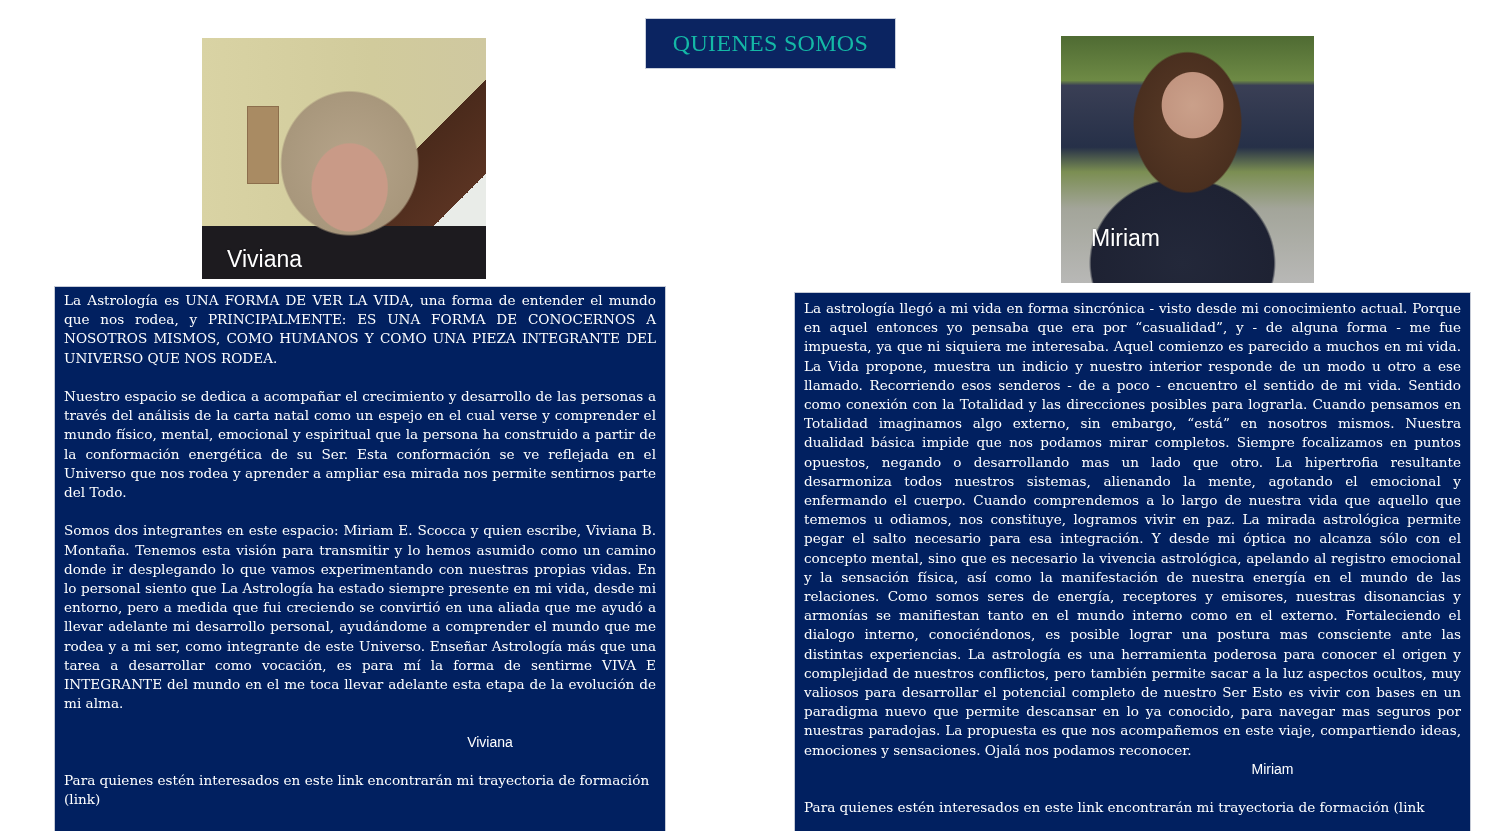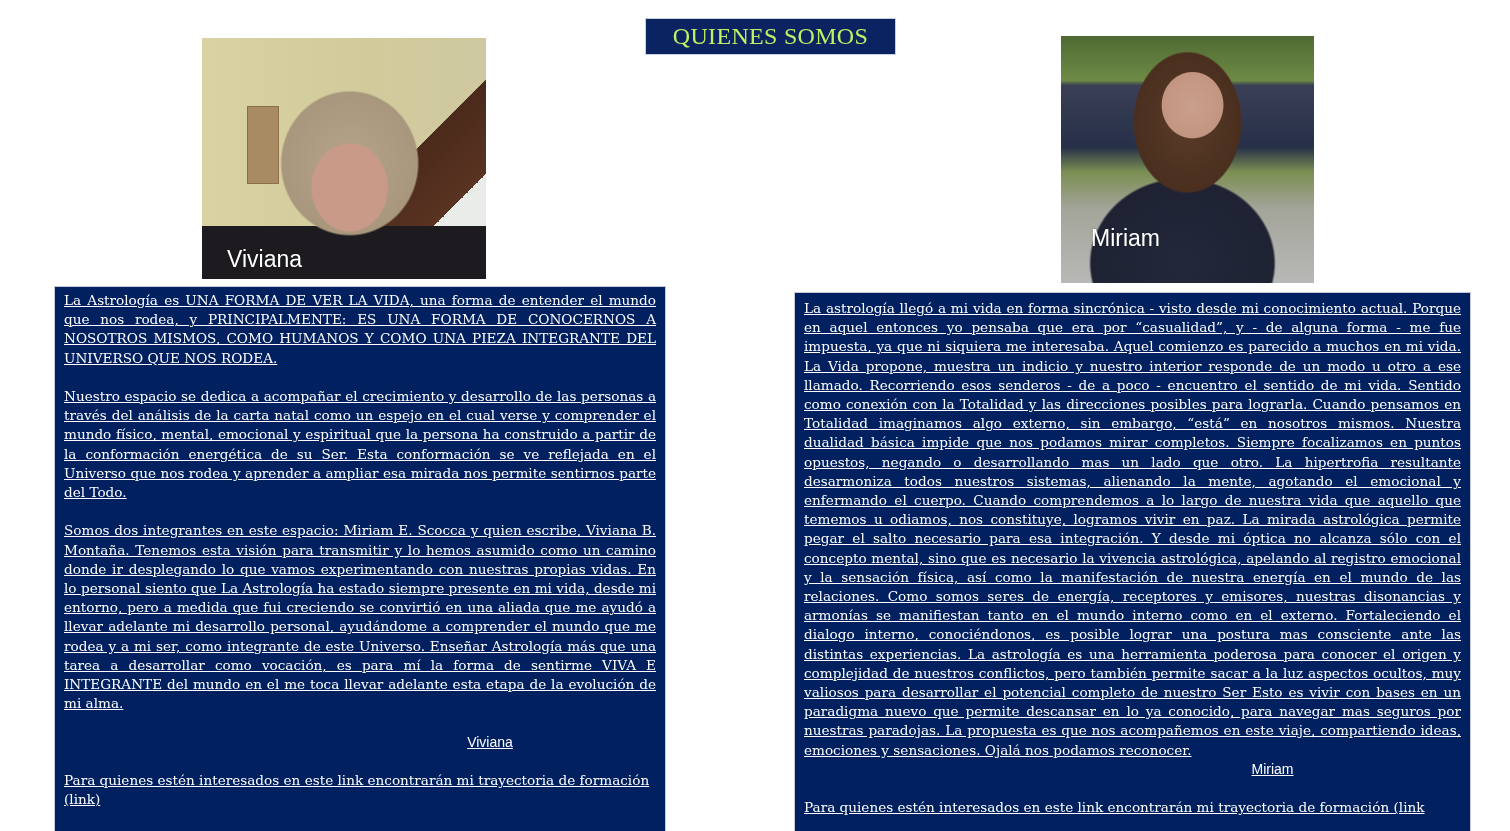--- a/index.html
+++ b/index.html
@@ -1,21 +1,21 @@
 <!DOCTYPE html>
 <html><head>
   <meta charset="utf-8">
   <style>
     * { box-sizing: border-box; margin: 0; padding: 0; }
     html, body { width: 1510px; height: 831px; overflow: hidden; background: #ffffff; }
     body { position: relative; font-family: "DejaVu Serif", "Liberation Serif", serif; }
 
     .title-box {
-      position: absolute; left: 645px; top: 18px; width: 251px; height: 37px;
-      background: #0b2461; color: #bef264;
+      position: absolute; left: 645px; top: 18px; width: 251px; height: 51px;
+      background: #0b2461; color: #14b8a6;
       display: flex; align-items: center; justify-content: center;
       font-family: "Liberation Serif", serif; font-size: 24px; letter-spacing: 0.3px;
       border: 1px solid #c9cfdc;
     }
 
     .photo {
       position: absolute; overflow: hidden;
     }
     .photo-viviana { left: 202px; top: 38px; width: 284px; height: 241px;
       background:
@@ -49,21 +49,21 @@
       position: absolute; background: #012060; color: #ffffff;
       border: 1px solid #c5cad6;
       font-family: "DejaVu Serif", serif;
       font-size: 13.6px; line-height: 19.2px;
       text-align: justify;
       overflow: hidden;
     }
     .panel-left { left: 54px; top: 286px; width: 612px; height: 560px; padding: 4px 9px 0 9px; }
     .panel-right { left: 794px; top: 292px; width: 677px; height: 560px; padding: 6px 9px 0 9px; }
 
-    .panel p { margin: 0; text-decoration: underline; }
+    .panel p { margin: 0; }
     .panel .gap { height: 19.2px; }
     .signature {
       text-align: center; font-family: "Liberation Sans", sans-serif; font-size: 14px;
     }
     .sig-left { padding-left: 260px; }
     .sig-right { padding-left: 280px; }
     .link-line { text-align: left; }
   </style>
 </head>
 <body>

